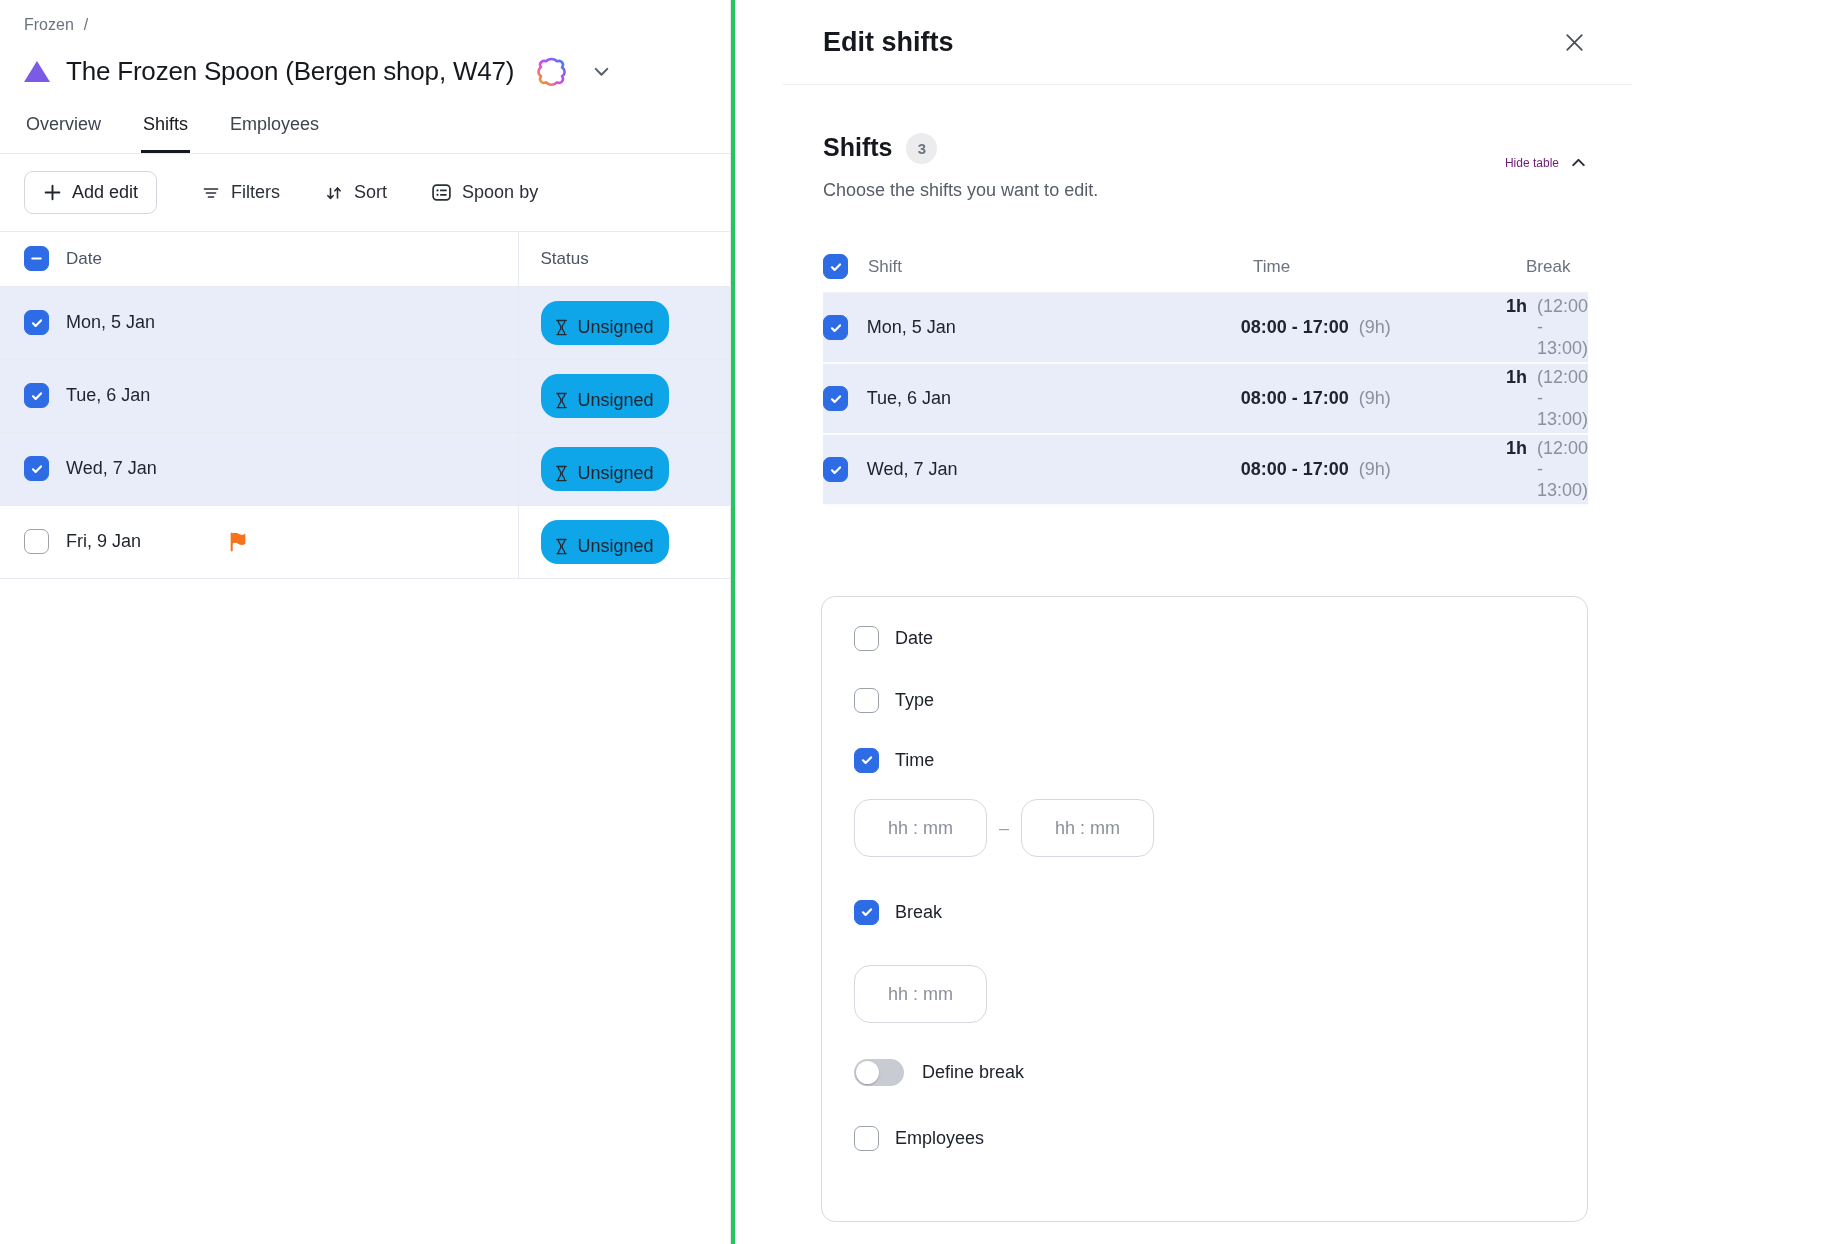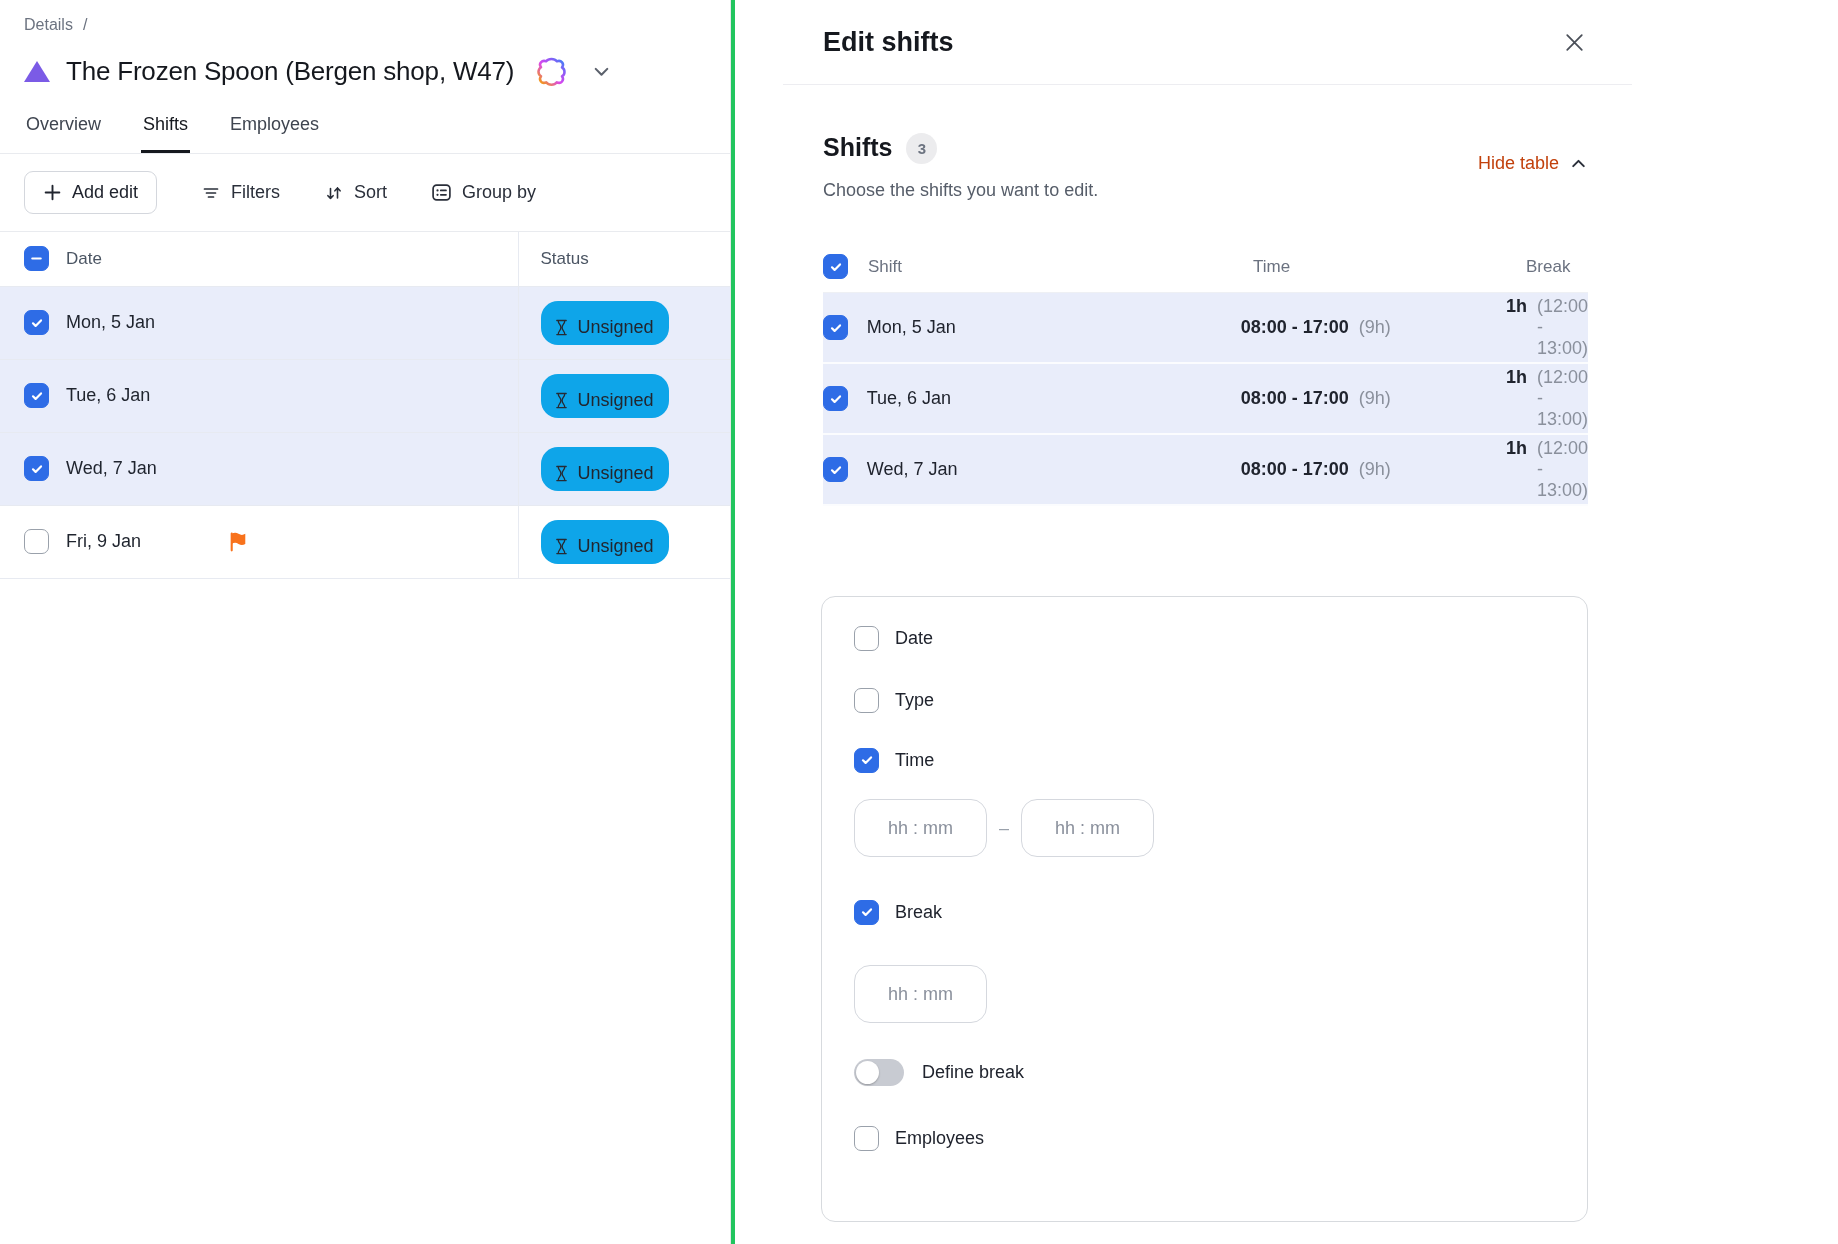--- a/index.html
+++ b/index.html
@@ -61,21 +61,21 @@
                    justify-content:space-between; border-bottom:1px solid #ededf1; }
   .drawer-title { font-size:27px; font-weight:700; color:#15181e; }
   .close-btn { cursor:pointer; display:flex; }
 
   .shifts-head { padding:48px 44px 0 40px; display:flex; justify-content:space-between; align-items:flex-start; }
   .h2row { display:flex; align-items:flex-start; gap:14px; }
   .h2 { font-size:25px; font-weight:700; color:#15181e; }
   .count-badge { width:31px; height:31px; border-radius:50%; background:#ececee; color:#6c7380;
                  font-size:15px; font-weight:600; display:flex; align-items:center; justify-content:center; }
   .sub { margin-top:16px; font-size:18px; color:#565d69; }
-  .hide-table { display:flex; align-items:center; gap:10px; font-size:18px; color:#c2410c;
+  .hide-table { display:flex; align-items:center; gap:10px; font-size:12px; color:#701a75;
                 cursor:pointer; margin-top:20px; }
 
   .drawer-table { margin:40px 44px 0 40px; }
   .dt-row { display:flex; align-items:center; }
   .dt-head { height:52px; color:#6b7280; font-size:17px; border-bottom:1px solid #eef0f4; }
   .dt-data { height:71px; background:#e9edfa; border-bottom:2px solid #fbfcfe; font-size:18px; }
   .col-check { width:45px; display:flex; align-items:center; }
   .col-shift { width:385px; }
   .col-time  { width:273px; display:flex; gap:10px; align-items:baseline; }
   .col-break { flex:1; display:flex; gap:10px; align-items:baseline; }
@@ -99,21 +99,21 @@
   .toggle .knob { position:absolute; left:2px; top:2px; width:23px; height:23px; border-radius:50%;
                   background:#fff; box-shadow:0 1px 2px rgba(0,0,0,.25); }
   .opt-emp { margin-top:39px; }
 </style>
 </head>
 <body>
 
 <div class="left-panel">
 
   <div class="breadcrumb">
-    <span class="crumb">Details</span>
+    <span class="crumb">Frozen</span>
     <span>/</span>
   </div>
 
   <div class="title-row">
     <span class="tri"></span>
     <span class="page-title">The Frozen Spoon (Bergen shop, W47)</span>
     <span class="squircle">
       <svg width="31" height="31" viewBox="0 0 32 32" fill="none">
         <defs>
           <linearGradient id="gsq" x1="4" y1="28" x2="28" y2="4" gradientUnits="userSpaceOnUse">
@@ -158,21 +158,21 @@
       </svg>
       <span>Sort</span>
     </span>
     <span class="tool">
       <svg width="21" height="21" viewBox="0 0 20 20" fill="none">
         <rect x="2" y="3" width="16" height="14" rx="3.4" stroke="#2a2f3a" stroke-width="1.6"></rect>
         <circle cx="6.2" cy="8" r="1.05" fill="#2a2f3a"></circle>
           <circle cx="6.2" cy="12.2" r="1.05" fill="#2a2f3a"></circle>
         <path d="M9.3 8h5M9.3 12.2h5" stroke="#2a2f3a" stroke-width="1.6" stroke-linecap="round"></path>
       </svg>
-      <span>Group by</span>
+      <span>Spoon by</span>
     </span>
   </div>
 
   <table class="shift-list">
     <tbody>
         <tr class="hrow">
       <td class="c-date">
         <div class="cell-flex">
           <span class="cb on">
             <svg width="13" height="13" viewBox="0 0 14 14">

